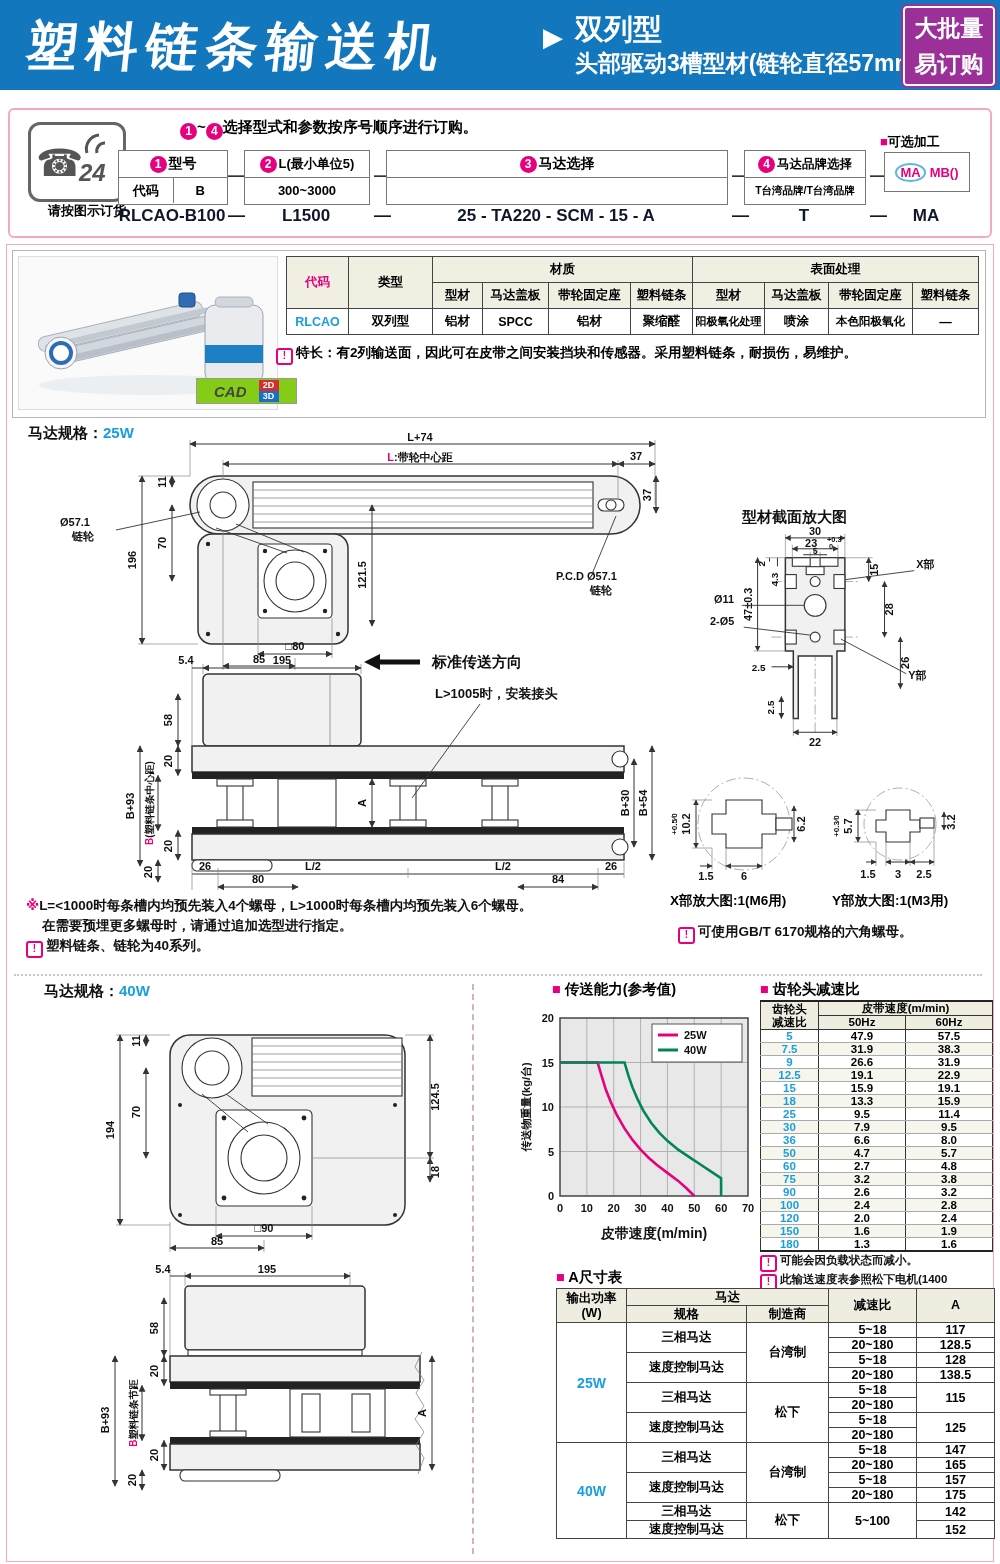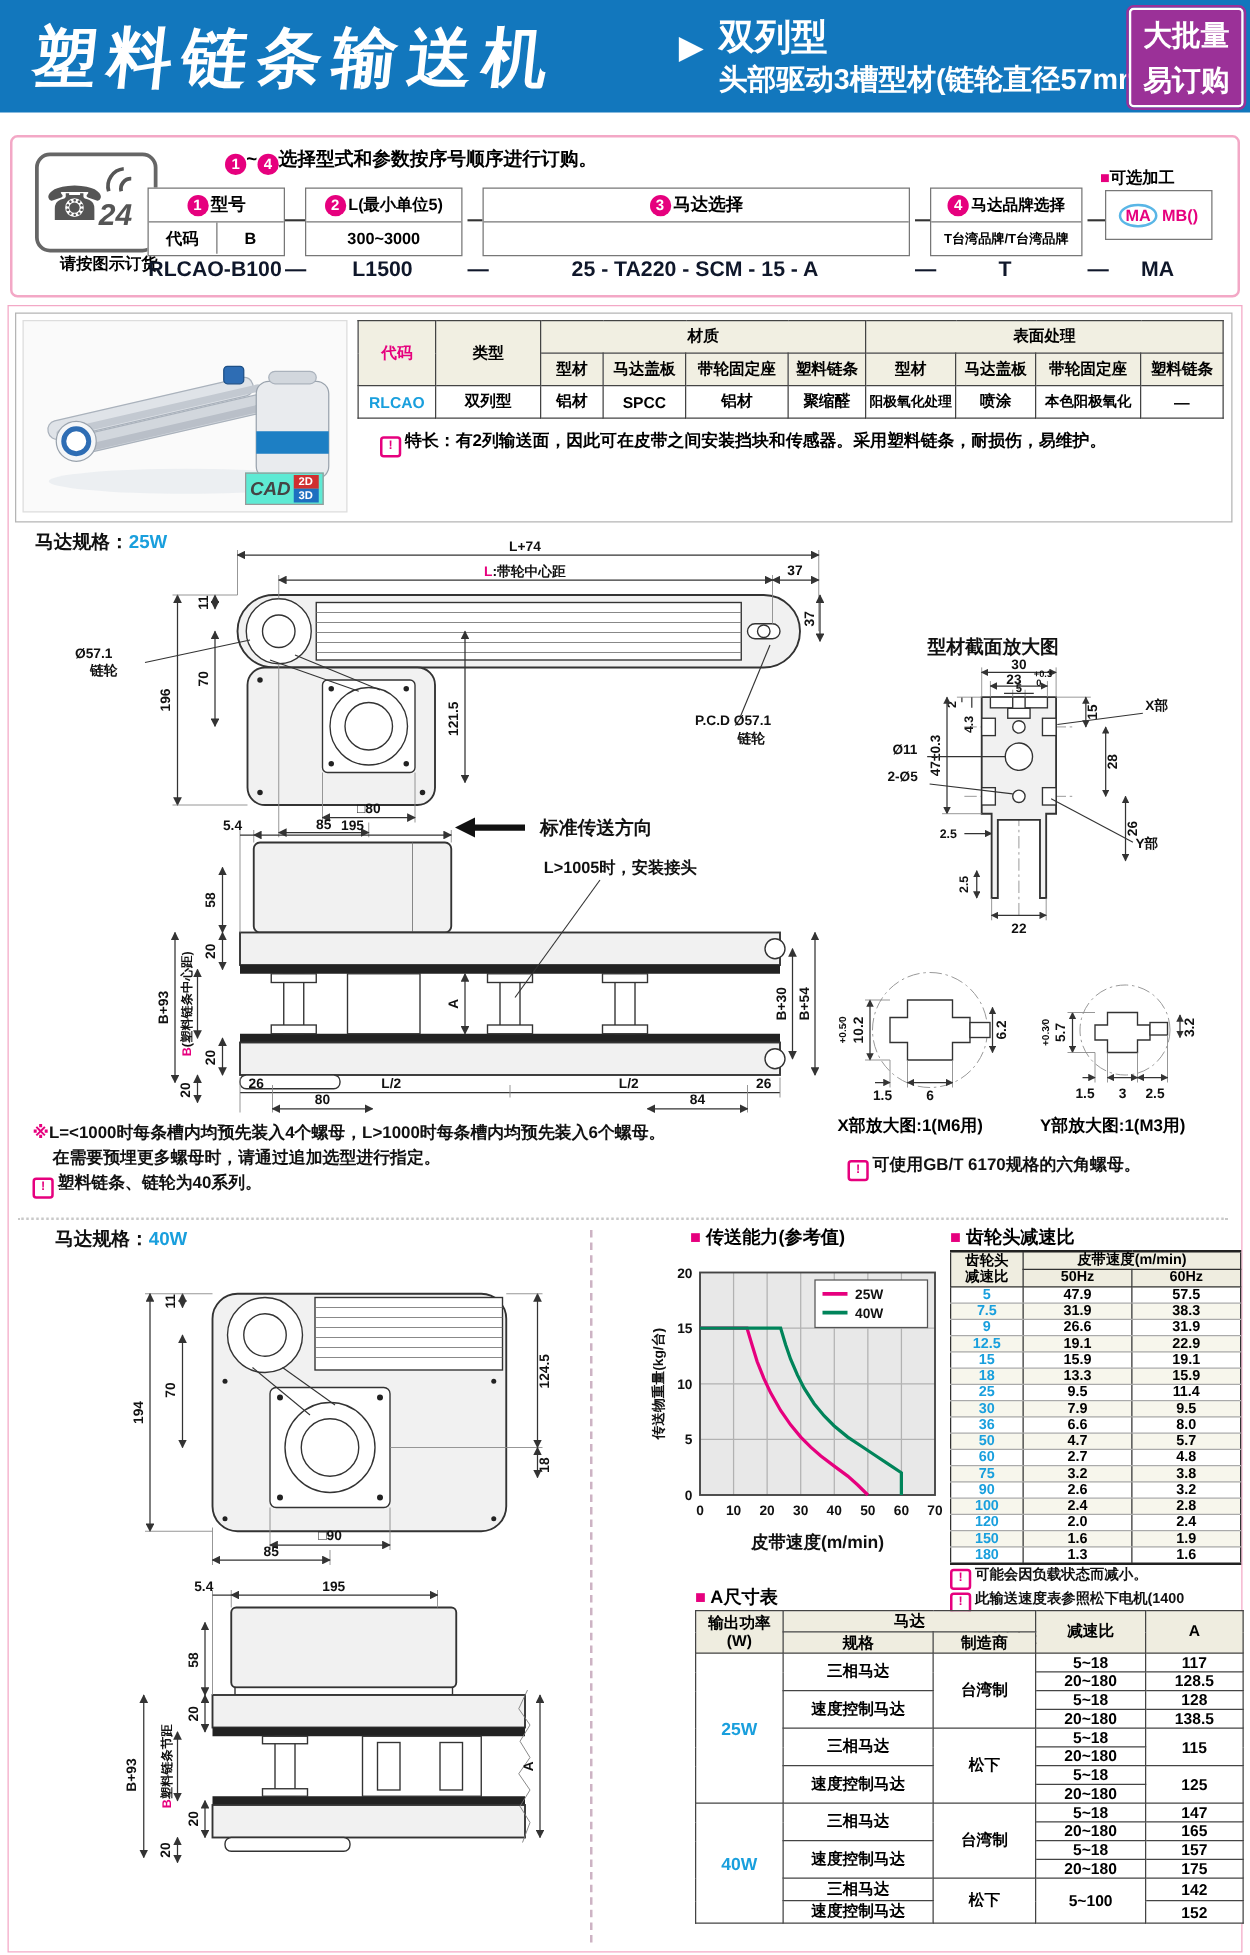--- a/index.html
+++ b/index.html
@@ -32,21 +32,21 @@
   .msq{color:#e6007e}
   .ic{display:inline-block;width:13px;height:13px;border:2px solid #e6007e;border-radius:3px;color:#e6007e;font-weight:bold;font-size:10px;line-height:12px;text-align:center;vertical-align:-2px;margin-right:3px}
   .star{color:#e6007e;font-weight:bold}
   
   .spec{border-collapse:collapse;table-layout:fixed}
   .spec th,.spec td{border:1px solid #444;font-size:12.5px;text-align:center;padding:0;height:25px;overflow:hidden;white-space:nowrap}
   .spec th{background:#f1efe2;font-weight:bold}
   .spec td{font-weight:bold;background:#fff}
   .mag{color:#e6007e}
   .bluecode{color:#199fdd}
-  .cadbadge{display:flex;align-items:center;background:#5eead4;border:1px solid #999;padding:1px 3px;gap:2px}
+  .cadbadge{display:flex;align-items:center;background:#84cc16;border:1px solid #999;padding:1px 17px;gap:12px}
   .cadbadge .cadtxt{font-weight:bold;font-size:15px;color:#444;font-style:italic}
   .cadbadge .chip{display:block;width:20px;font-size:9px;font-weight:bold;color:#fff;text-align:center;line-height:11px}
   
   .seclabel{font-size:15px;font-weight:bold;color:#111}
   .powblue{color:#199fdd}
   .sv text{font-family:"Liberation Sans","DejaVu Sans",sans-serif;font-weight:bold;fill:#111;font-size:11px}
   .sv .mid{text-anchor:middle}
   .sv .end{text-anchor:end}
   .sv .ol{fill:#f1f1f1;stroke:#333;stroke-width:1.5}
   .sv .ow{fill:#fff;stroke:#333;stroke-width:1.1}
@@ -228,21 +228,21 @@
         <td>SPCC</td>
         <td>铝材</td>
         <td>聚缩醛</td>
     <td style="font-size:11px">阳极氧化处理</td>
         <td>喷涂</td>
         <td style="font-size:11.5px">本色阳极氧化</td>
         <td>—</td>
   </tr>
 </tbody>
   </table>
-<div class="abs b" style="left:304px;top:344px;width:690px;font-size:13.5px">
+<div class="abs b" style="left:276px;top:344px;width:690px;font-size:13.5px">
   <span class="ic">!</span><span>特长：有2列输送面，因此可在皮带之间安装挡块和传感器。采用塑料链条，耐损伤，易维护。</span>
 </div>
 
 <div class="abs seclabel" style="left:28px;top:424px">
   <span>马达规格：</span><span class="powblue">25W</span>
 </div>
 
 <svg class="abs sv" style="left:20px;top:430px" width="645" height="240" viewBox="0 0 645 240">
   <defs>
       <marker id="arA" viewBox="0 0 10 10" refX="9" refY="5" markerWidth="7" markerHeight="7" orient="auto-start-reverse">

